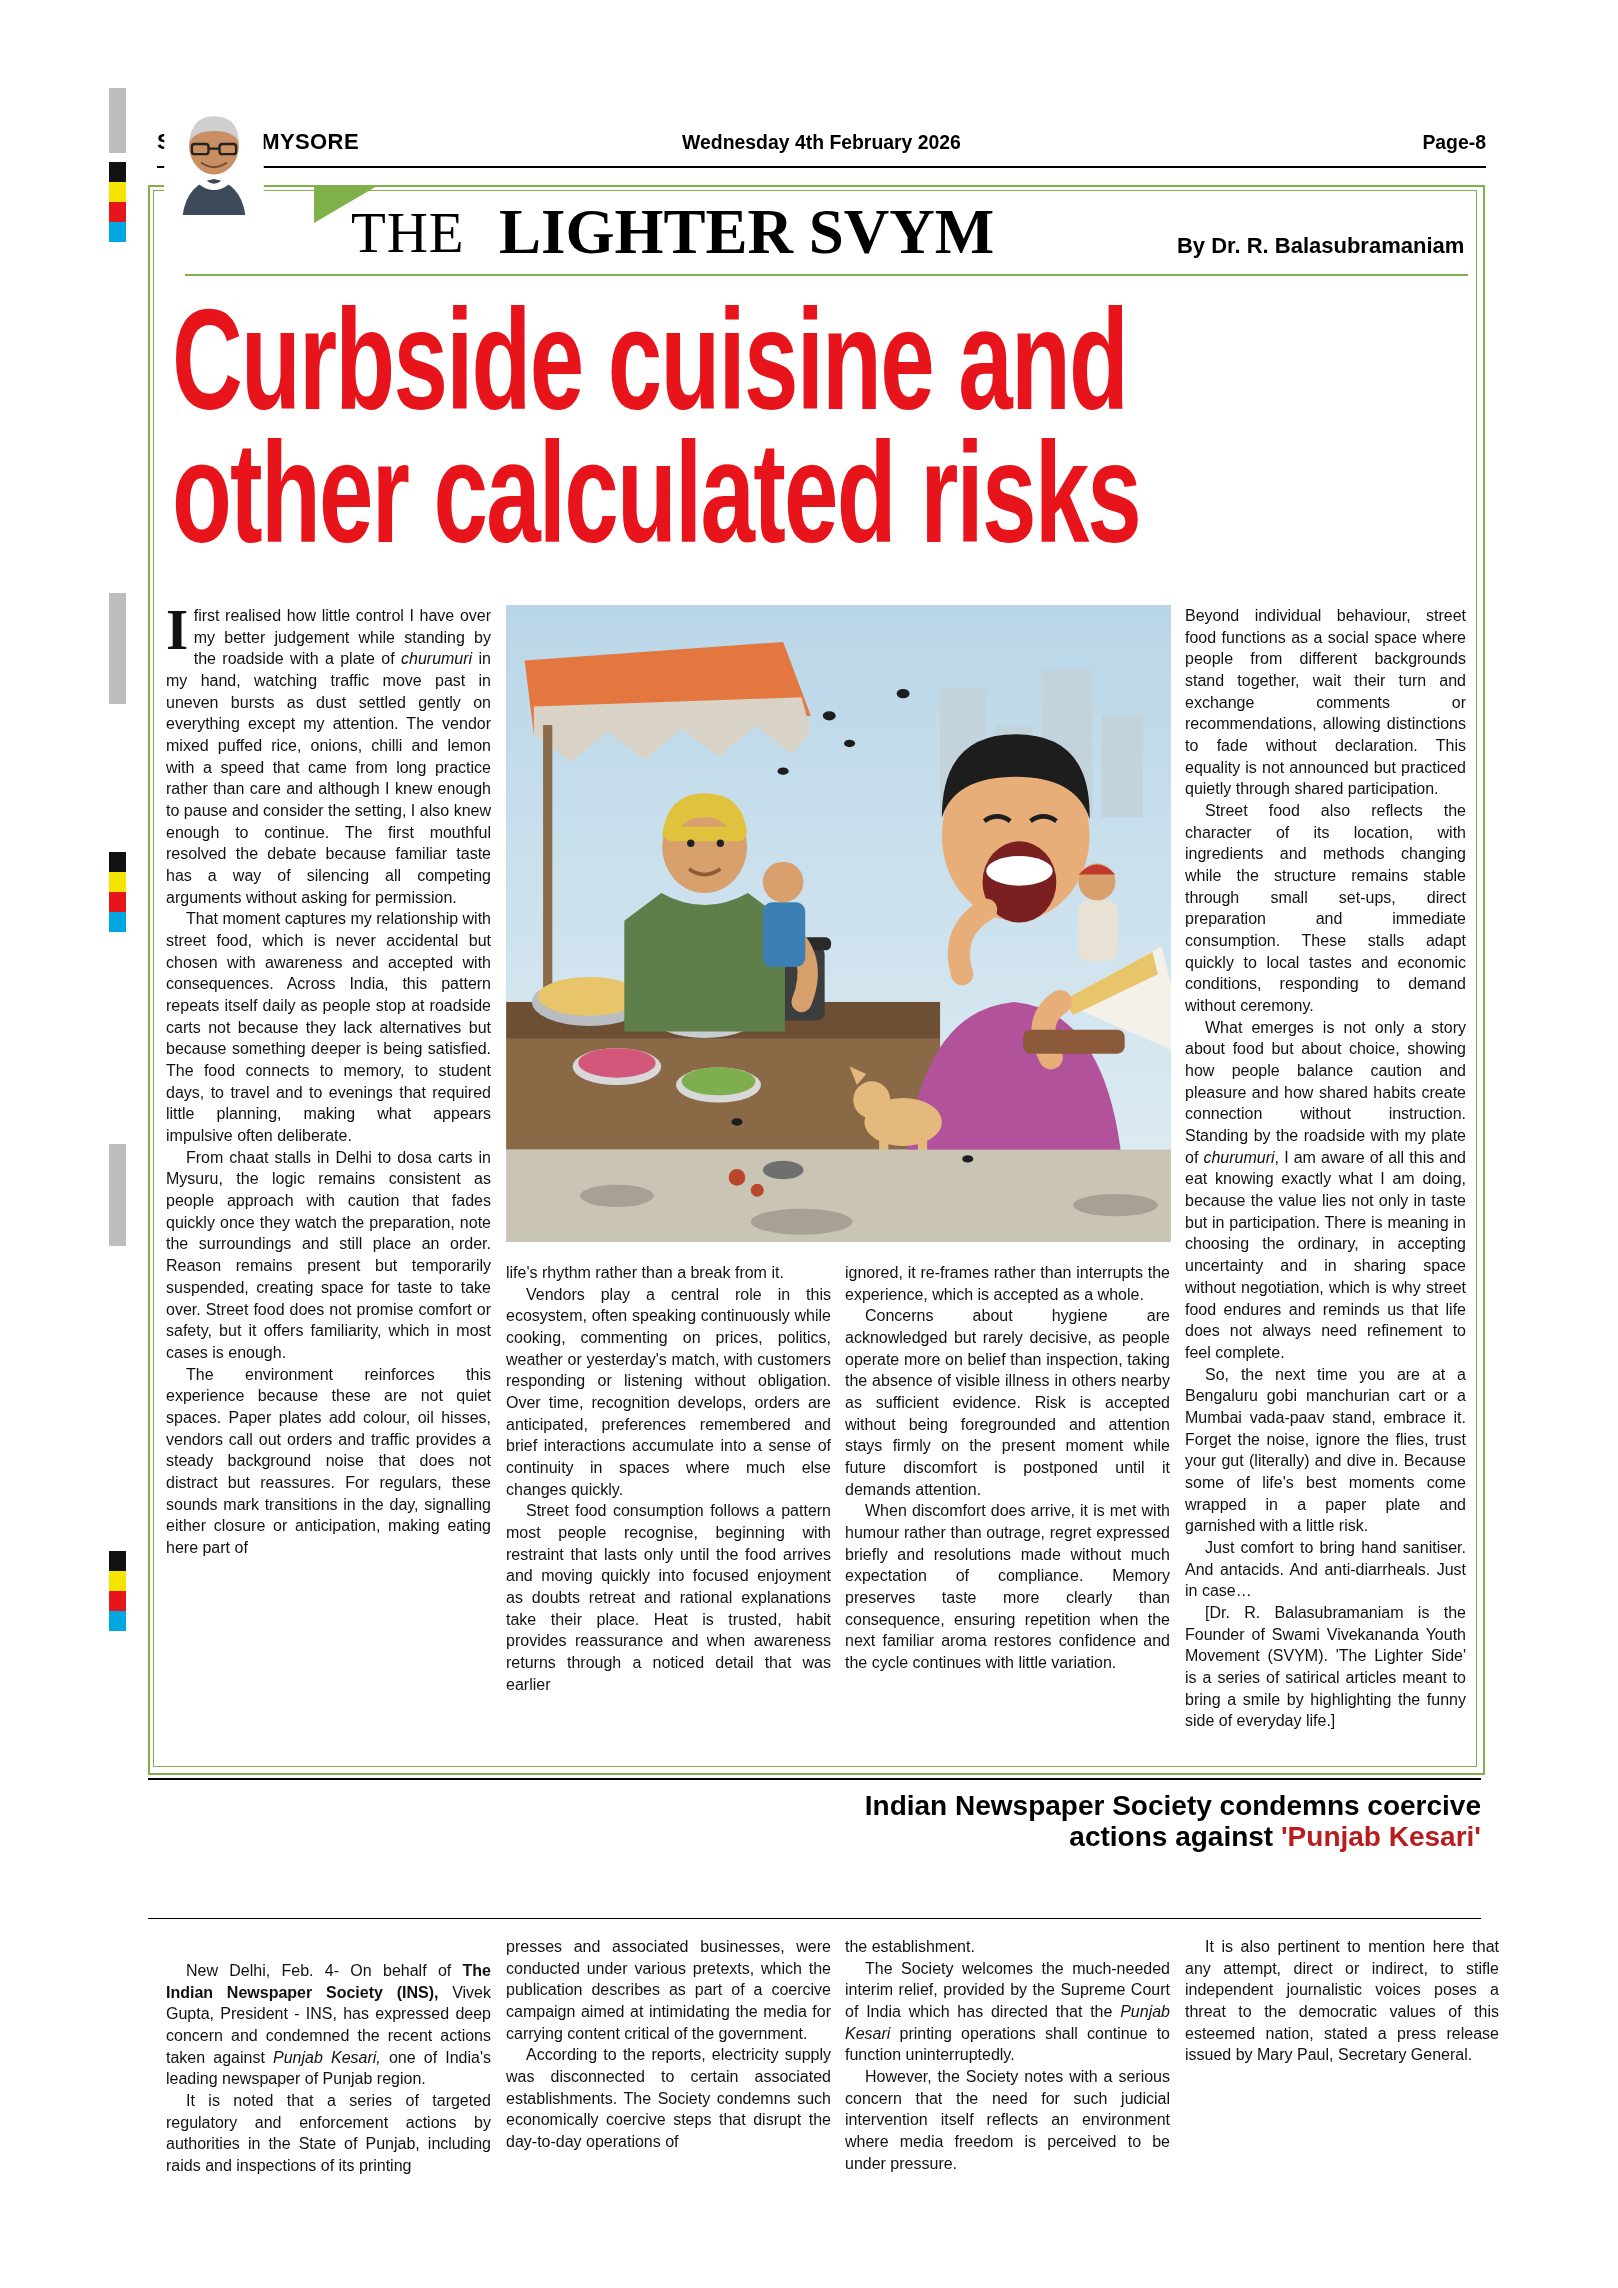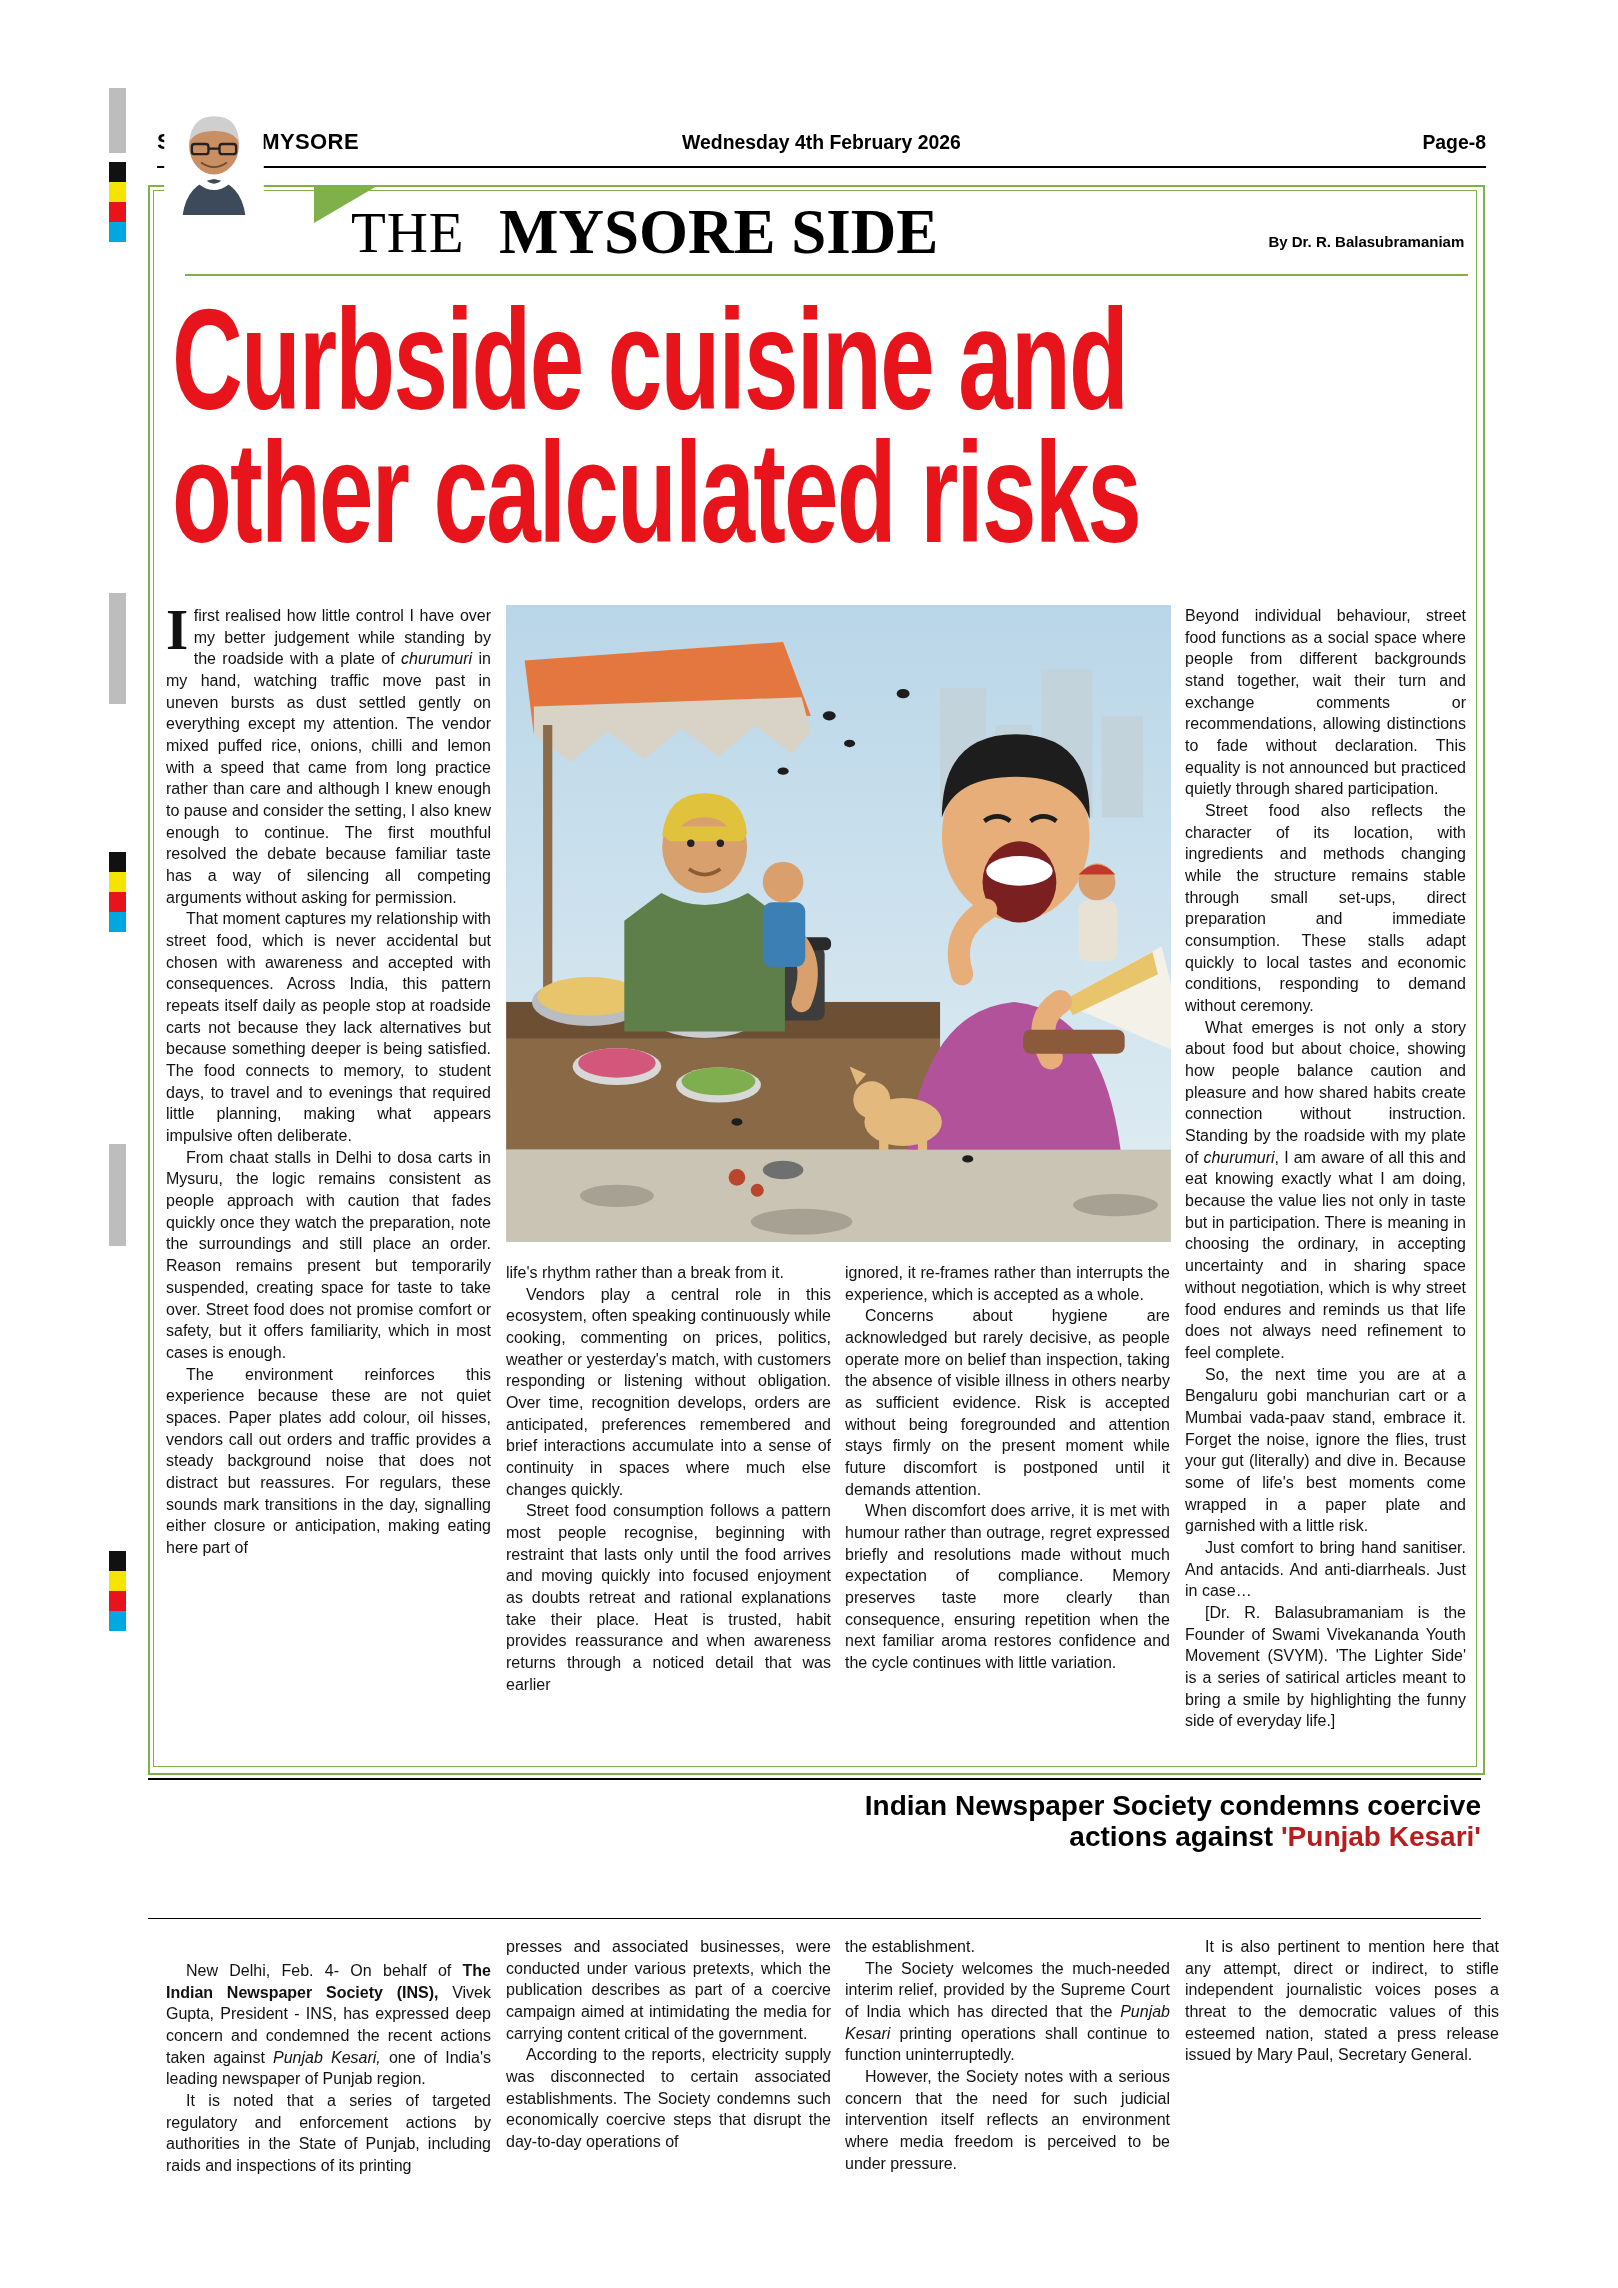--- a/index.html
+++ b/index.html
@@ -30,21 +30,21 @@
     border:2.8px solid #7fb04a;background:#fff;}
   .frame-inner{position:absolute;left:153px;top:190px;width:1322px;height:1575px;
     border:0.9px solid #7fb04a;}
 
   .flag{position:absolute;left:185px;top:189px;width:1283px;height:85px;
     border-bottom:2.8px solid #7fb04a;}
   .flag-the{font-family:"Liberation Serif", serif;font-size:57px;letter-spacing:0.9px;
     position:absolute;left:166px;top:11px;}
   .flag-main{font-family:"Liberation Serif", serif;font-weight:bold;font-size:63px;
     position:absolute;left:314px;top:7.4px;letter-spacing:0px;}
-  .flag-by{font-family:"Liberation Sans", sans-serif;font-weight:bold;font-size:15px;
+  .flag-by{font-family:"Liberation Sans", sans-serif;font-weight:bold;font-size:22px;
     position:absolute;right:3.7px;top:44px;}
   .flag-tri{position:absolute;left:129px;top:-2.8px;width:0;height:0;
     border-left:63px solid #7fb04a;border-bottom:37px solid transparent;}
 
   
   .headline{position:absolute;left:172px;top:293px;width:1292px;
     font-family:"Liberation Sans", sans-serif;font-weight:bold;color:#e8141c;
     font-size:98px;line-height:.94;letter-spacing:-1.8px;
     transform:scaleY(1.45);transform-origin:left top;}
   .headline div{white-space:nowrap;}
@@ -131,21 +131,21 @@
       <path d="M44 76 q10 10 20 0 l6 6 q-16 12-32 0z" fill="#ffffff"></path>
     </svg>
   </div>
 
   <div class="frame"></div>
   <div class="frame-inner"></div>
 
   <div class="flag">
     <div class="flag-tri"></div>
     <span class="flag-the">THE</span>
-    <span class="flag-main">MYSORE SIDE</span>
+    <span class="flag-main">LIGHTER SVYM</span>
     <span class="flag-by">By Dr. R. Balasubramaniam</span>
   </div>
 
   <div class="headline">
     <div>Curbside cuisine and</div>
     <div>other calculated risks</div>
   </div>
 
   <div class="photo">
     <svg width="665" height="637" viewBox="0 0 720 690">

